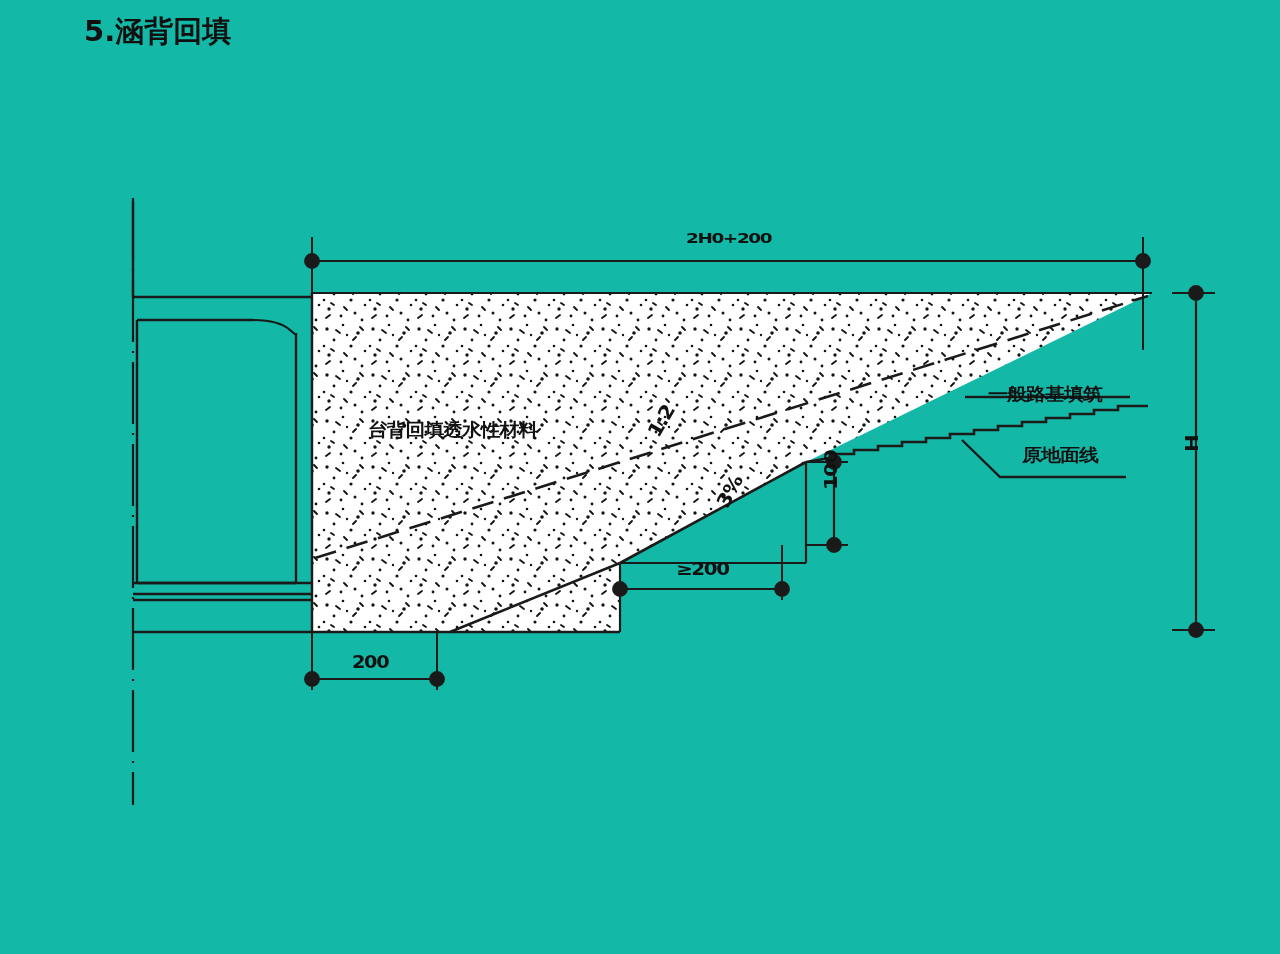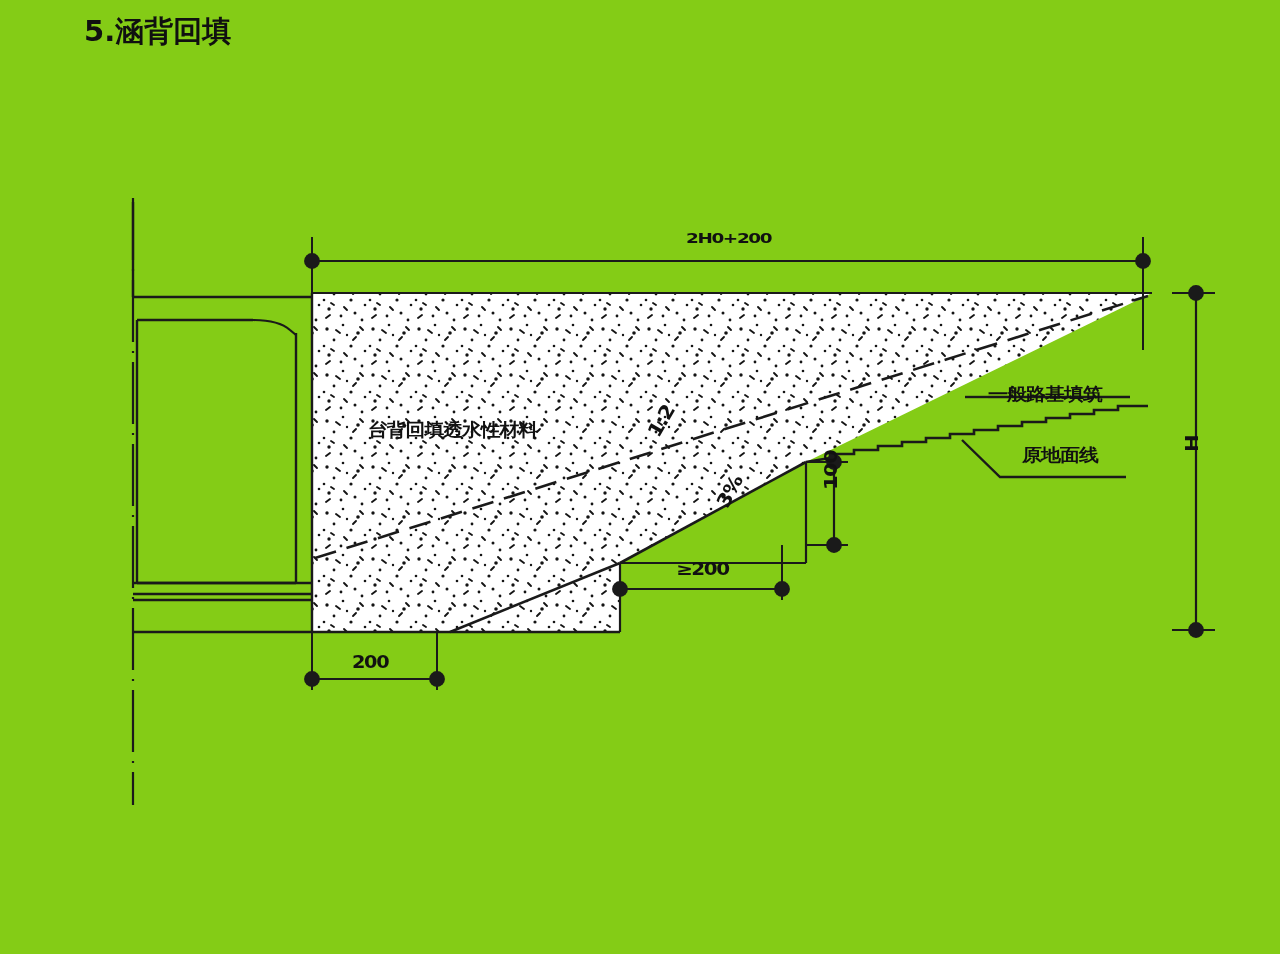--- a/index.html
+++ b/index.html
@@ -13,21 +13,21 @@
     height: 954px;
     position: relative;
     overflow: hidden;
     font-family: "Liberation Sans", "DejaVu Sans", sans-serif;
     background: #fdfdfd;
   }
 
   #page-root {
     position: absolute;
     inset: 0;
-    background: #84cc16;
+    background: #14b8a6;
     padding-left: 44px;
   }
 
   
   .page-heading {
     position: absolute;
     left: 84px;
     top: 12px;
     font-size: 29px;
     font-weight: bold;

